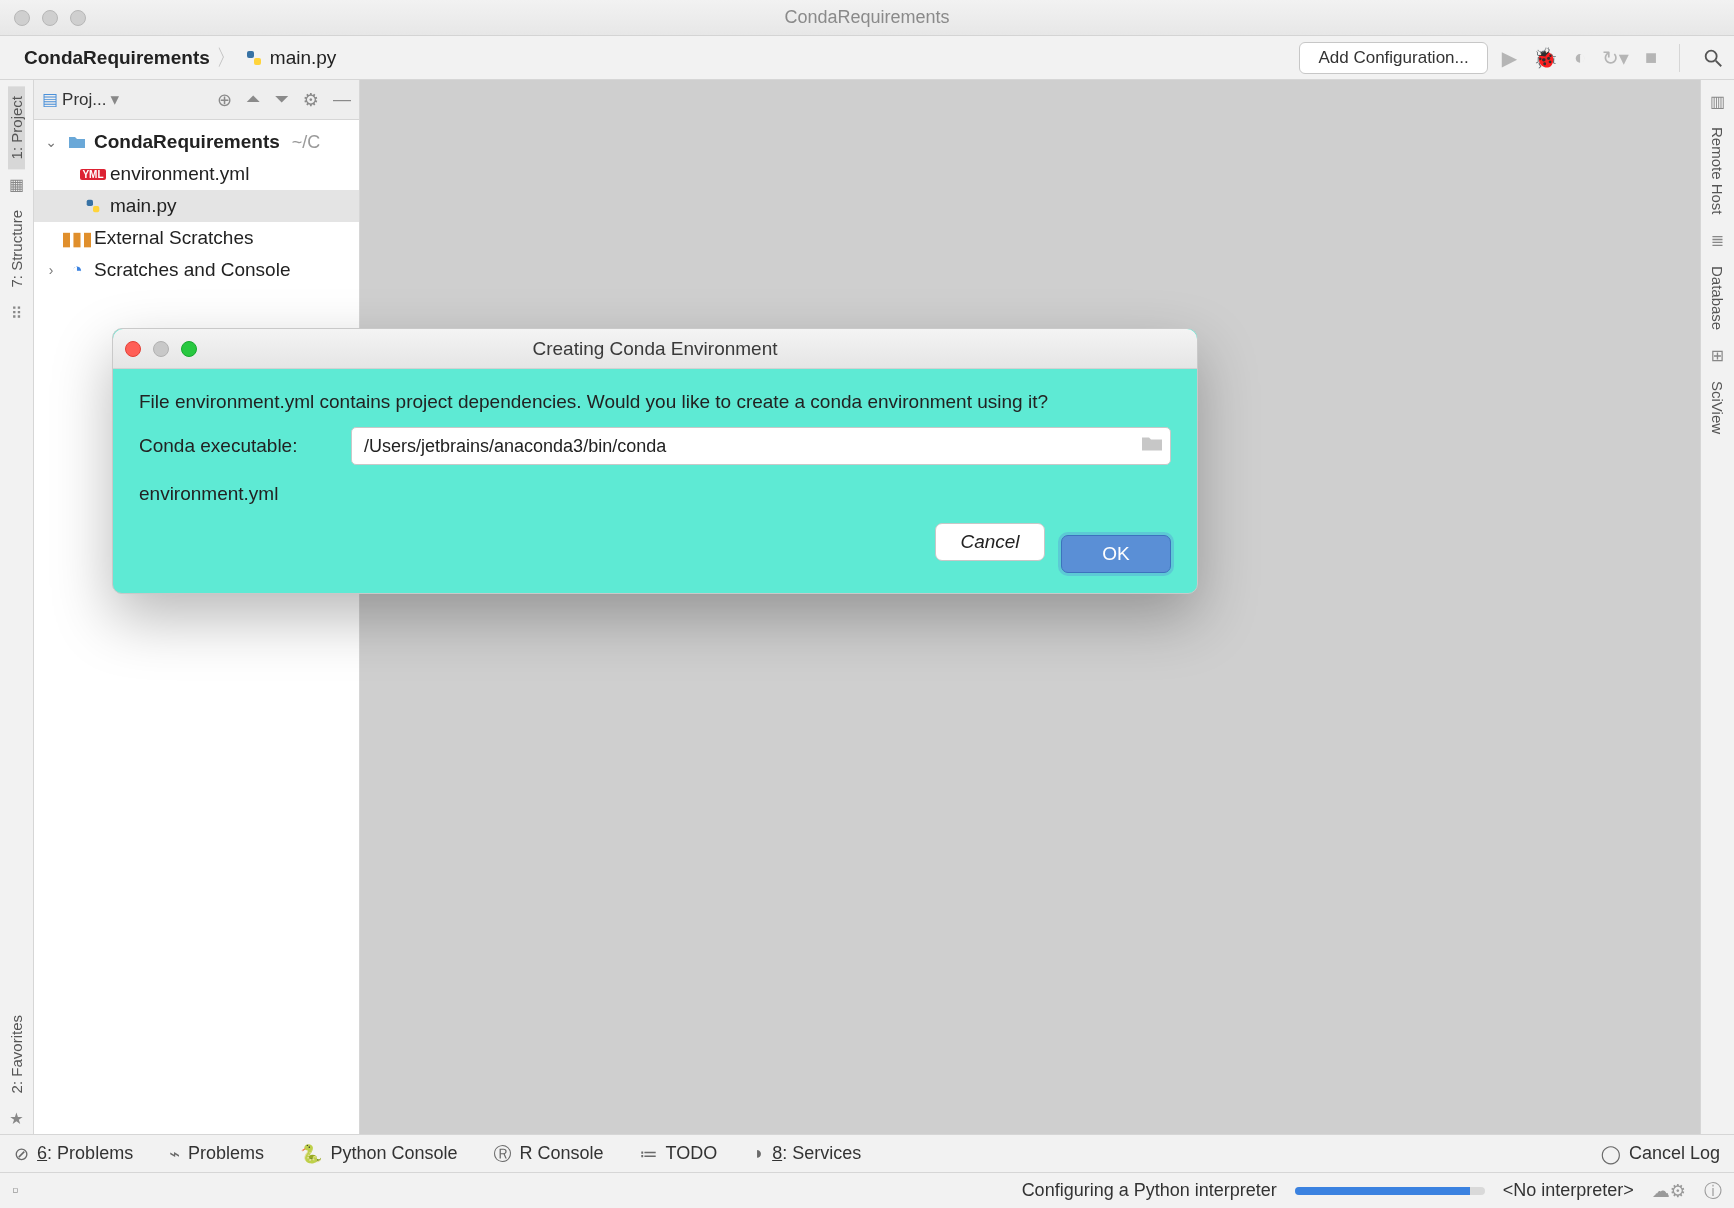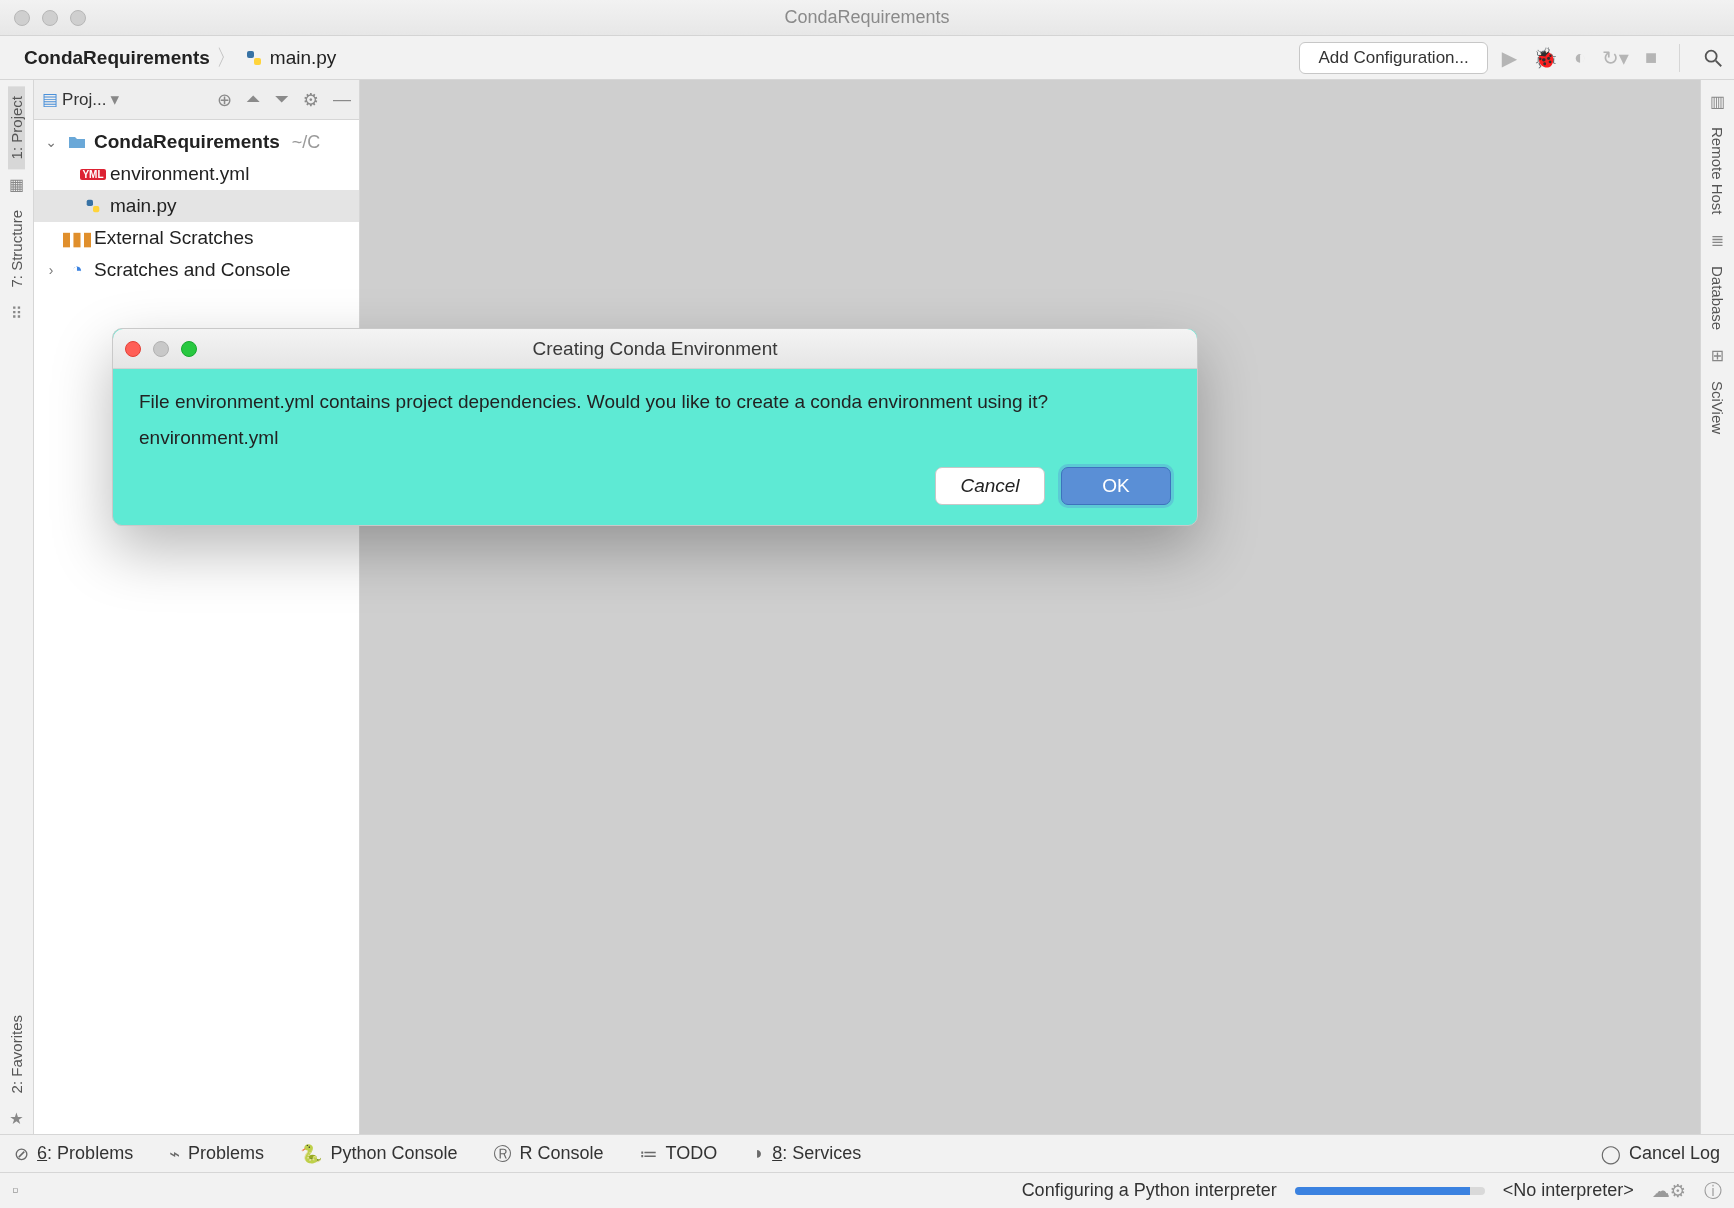--- a/index.html
+++ b/index.html
@@ -103,21 +103,21 @@
   position:absolute; right:8px; top:50%; transform:translateY(-50%);
   color:#aeaeae;
 }
 .dlg-buttons { display:flex; justify-content:flex-end; gap:16px; margin-top:8px; }
 .btn {
   min-width:110px; height:38px; padding:0 22px; border-radius:7px;
   font-size:19px; display:flex; align-items:center; justify-content:center;
 }
 .btn.cancel { background:#fff; border:1px solid #c7c7c7; color:#222;font-style:italic; }
 .btn.ok { background:#5a8fd6; border:1px solid #3d73bd; color:#fff;
-  box-shadow:0 0 0 3px rgba(90,143,214,.35); }
+  box-shadow:0 0 0 3px rgba(90,143,214,.35);margin-top:12px; }
 
 
 .toolbar-bottom {
   height:38px; background:#f2f2f2; border-top:1px solid #d6d6d6;
   display:flex; align-items:center; padding:0 14px; gap:36px; font-size:18px; color:#333;
 }
 .toolbar-bottom .item { display:flex; align-items:center; gap:8px; }
 .toolbar-bottom .spacer { flex:1; }
 .tw-ico { color:#6a6a6a; font-size:18px; }
 
@@ -262,20 +262,31 @@
       <div class="traffic">
         <span class="tdot red"></span>
         <span class="tdot yel"></span>
         <span class="tdot grn"></span>
       </div>
       <div class="modal-title">Creating Conda Environment</div>
     </div>
     <div class="modal-body">
       <div class="msg">File environment.yml contains project dependencies. Would you like to create a conda environment using it?</div>
 
+      <div class="form-row">
+        <label>Conda executable:</label>
+        <div class="input-wrap">
+          <input type="text" value="/Users/jetbrains/anaconda3/bin/conda" style="">
+          <span class="browse">
+            <svg width="22" height="18">
+                <path d="M1 3h7l2 2h11v11H1z" fill="#c7c7c7"></path>
+              </svg>
+          </span>
+        </div>
+      </div>
 
       <div class="form-row">
         <label>environment.yml</label>
       </div>
 
       <div class="dlg-buttons">
         <div class="btn cancel">
           <span>Cancel</span>
         </div>
         <div class="btn ok">

